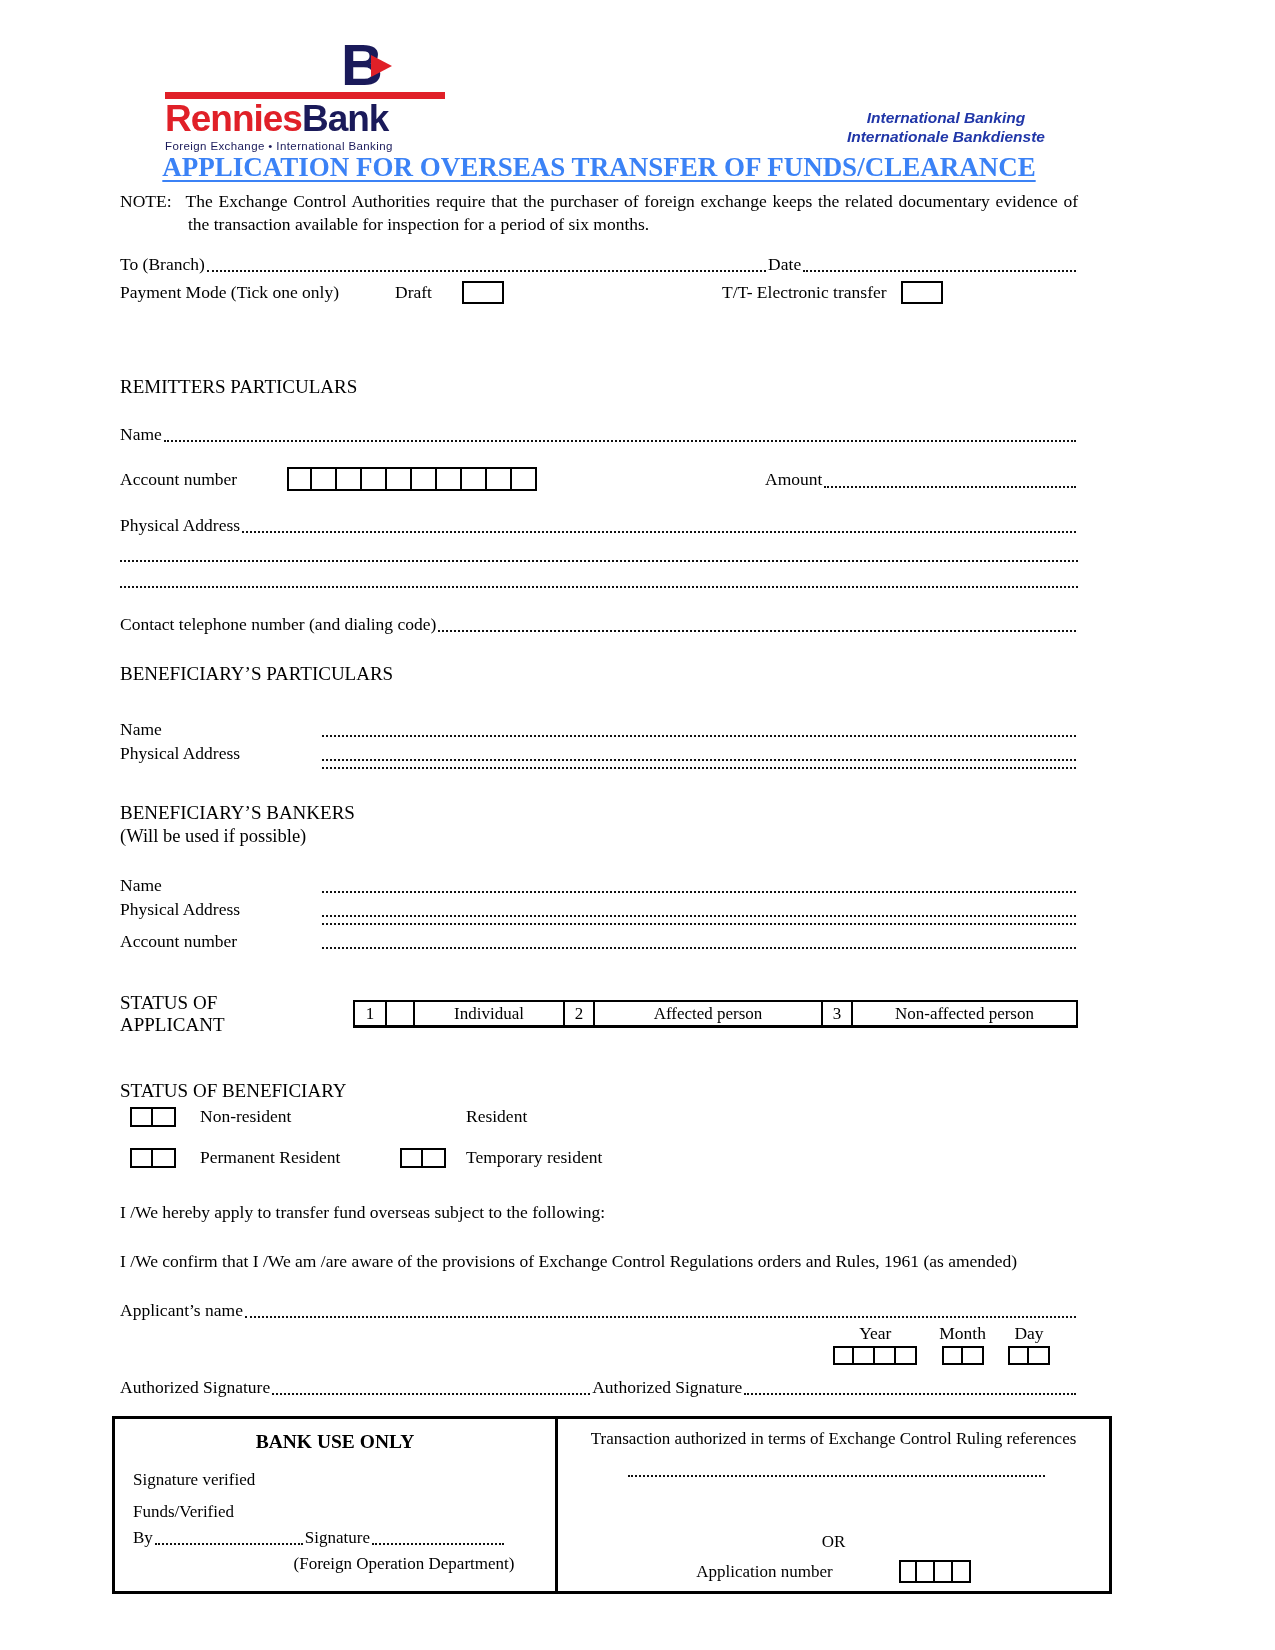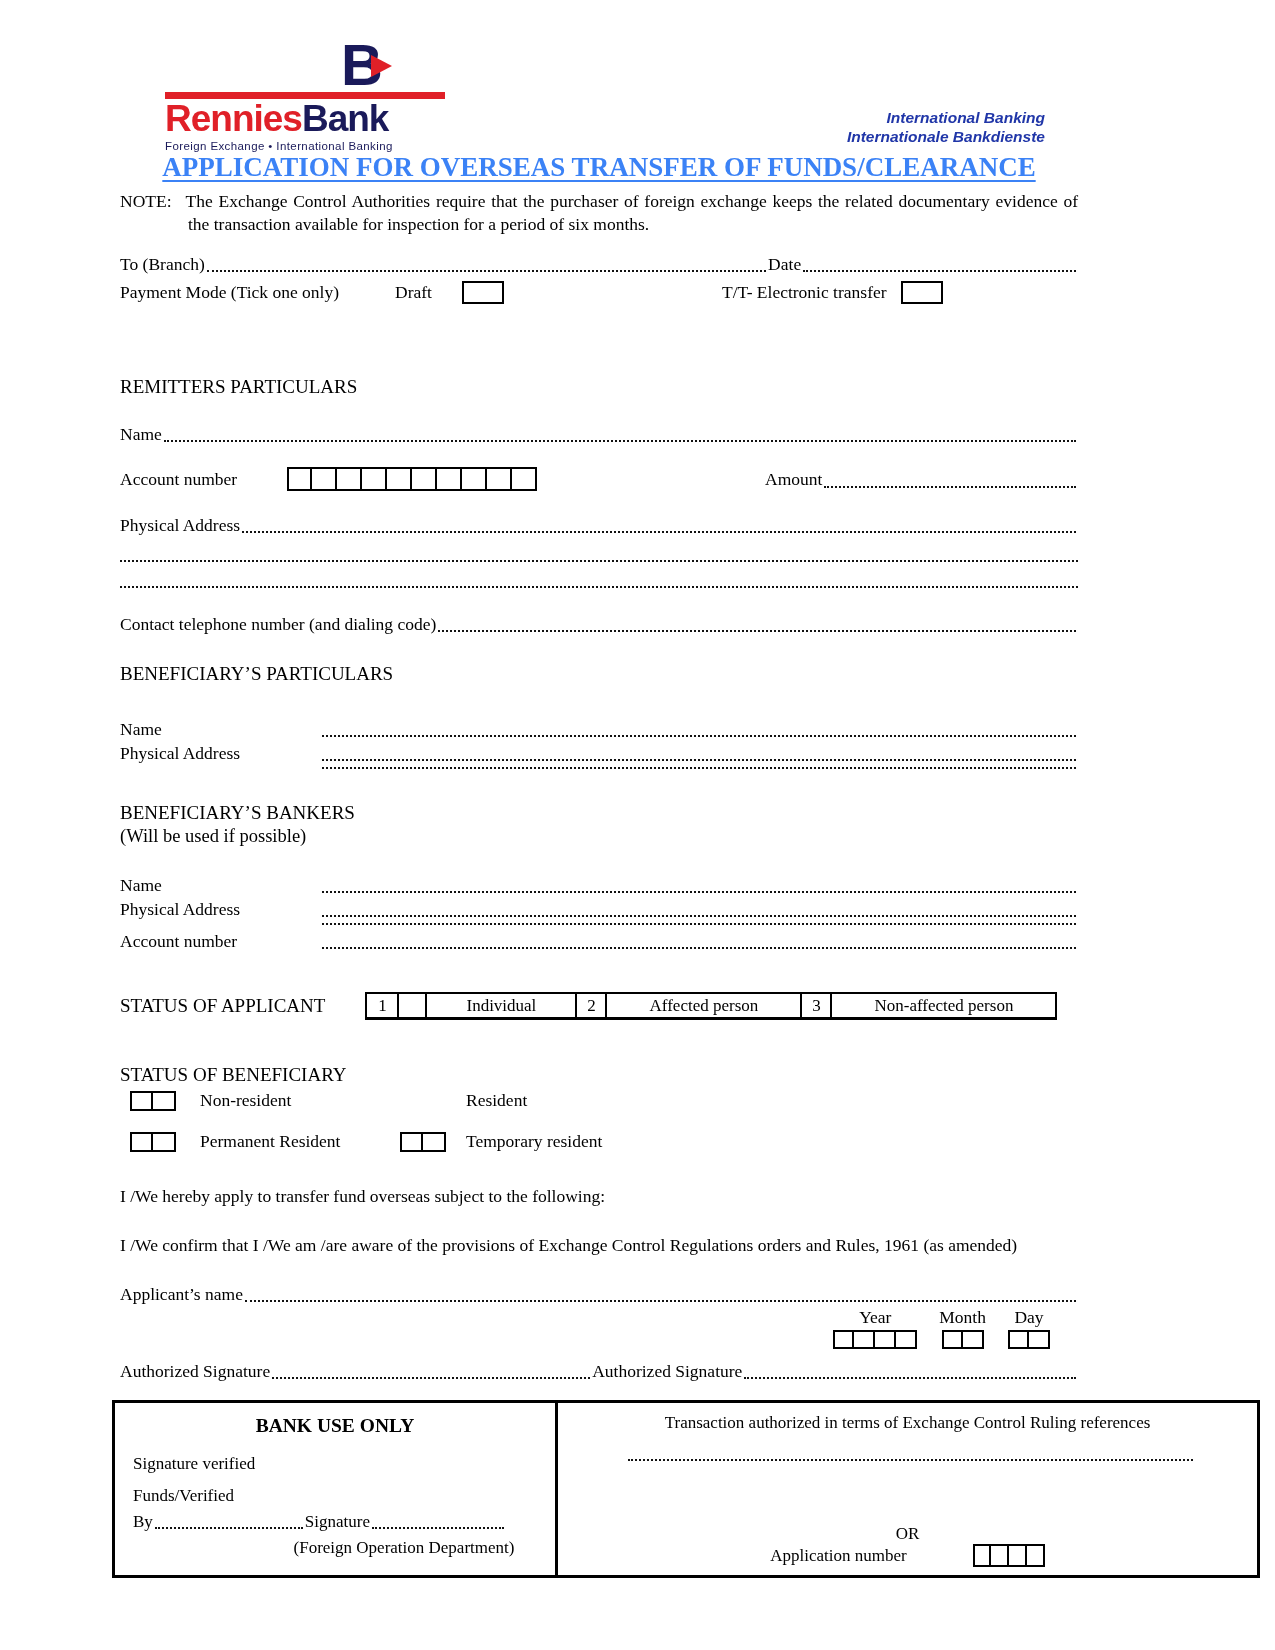--- a/index.html
+++ b/index.html
@@ -17,21 +17,21 @@
   .logo { margin-left: 45px; width: 280px; }
   .logo-mark { position: relative; height: 50px; margin-left: 176px; width: 64px; }
   .logo-mark .bm { font-family: "Liberation Sans", sans-serif; font-weight: 700; font-size: 58px; line-height: 50px; color: #1a1a5a; }
   .logo-mark .arrow { position: absolute; left: 30px; top: 15px; width: 0; height: 0;
     border-left: 21px solid #e02028; border-top: 11px solid transparent; border-bottom: 11px solid transparent; }
   .logo-bar { height: 7px; background: #e02028; margin: 2px 0 1px 0; }
   .logo-word { font-family: "Liberation Sans", sans-serif; font-weight: 700; font-size: 37px; letter-spacing: -1px; line-height: 1.0; white-space: nowrap; }
   .logo-word .red { color: #e02028; }
   .logo-word .navy { color: #1a1a5a; }
   .logo-tagline { font-family: "Liberation Sans", sans-serif; font-weight: 400; font-size: 11.5px; color: #1a1a5a; letter-spacing: 0.4px; margin-top: 3px; white-space: nowrap; }
-  .corner { position: absolute; top: 68px; right: 33px; text-align: right;
+  .corner { position: absolute; top: 68px; right: 33px; text-align: center;
     font-family: "Liberation Sans", sans-serif; font-style: italic; font-weight: 700;
     font-size: 15.5px; color: #2036a8; line-height: 1.25; }
 
   
   .title { text-align: center; color: #3b82f6; font-size: 27px; font-weight: 700;
     text-decoration: underline; text-decoration-thickness: 2px; text-underline-offset: 4px; white-space: nowrap; }
   .note { margin-top: 7px; text-align: justify; padding-left: 68px; text-indent: -68px; line-height: 1.32; }
   .note-label { margin-right: 14px; }
 
   
@@ -65,21 +65,21 @@
 
   .bankers-heading { margin-top: 30px; }
   .bankers-sub { font-size: 18.5px; margin-top: 2px; }
   .bank-first { margin-top: 28px; }
 
   
   .sa-row { margin-top: 40px; display: flex; align-items: center; }
   .sa-table { display: flex; margin-left: 40px; border: 2px solid #000; border-bottom: 3px solid #000; height: 28px; font-size: 17px; }
   .sa-cell { border-left: 2px solid #000; display: flex; align-items: center; justify-content: center; }
   .sa-cell:first-child { border-left: none; }
-  .w30 { width: 30px; } .w28 { width: 28px; } .w150 { width: 150px; } .w195 { width: 195px; text-align: right; } .w209 { width: 225px; }
+  .w30 { width: 30px; } .w28 { width: 28px; } .w150 { width: 150px; } .w195 { width: 228px; text-align: right; } .w209 { width: 225px; }
 
   
   .sb-heading { margin-top: 44px; }
   .sb-row { display: flex; align-items: center; margin-left: 10px; }
   .sb-row1 { margin-top: 4px; } .sb-row2 { margin-top: 20px; }
   .box2 { display: flex; flex: none; }
   .box2 i { display: block; width: 23px; height: 20px; border: 2px solid #000; }
   .box2 i + i { border-left: none; }
   .sb-label { margin-left: 24px; width: 200px; }
   .sb-label2 { margin-left: 20px; }
@@ -93,36 +93,36 @@
   .date-block { margin-top: 2px; display: flex; justify-content: flex-end; margin-right: 28px; }
   .dgroup { display: flex; flex-direction: column; align-items: center; margin-left: 22px; }
   .dcells { display: flex; margin-top: 2px; }
   .dcells b { display: block; width: 21px; height: 19px; border: 2px solid #000; border-left: none; }
   .dcells b:first-child { border-left: 2px solid #000; }
 
   .sig-row { margin-top: 12px; }
   .df-fixed { flex: none; width: 318px; }
 
   
-  .bankbox { margin-top: 18px; margin-left: -8px; width: 1148px; height: 178px;
+  .bankbox { margin-top: 18px; margin-left: -8px; width: 1000px; height: 178px;
     border: 3px solid #000; display: grid; grid-template-columns: 440px 1fr; font-size: 17px; }
   .bb-left { padding: 12px 18px 0 18px; }
   .bb-head { text-align: center; font-weight: 700; font-size: 19.5px; }
   .bb-line1 { margin-top: 17px; }
   .bb-line2 { margin-top: 12px; }
   .bb-by { margin-top: 6px; display: flex; align-items: flex-end; }
   .bb-by .df1 { flex: none; width: 148px; }
   .bb-by .df2 { flex: none; width: 132px; }
   .bb-dept { margin-top: 6px; padding-left: 138px; text-align: center; }
   .bb-right { border-left: 3px solid #000; padding: 10px 24px 8px 24px; display: flex; flex-direction: column; }
   .bb-rtext { text-align: center; }
   .bb-rdots { border-bottom: 2.4px dotted #111; height: 2px; margin: 26px 40px 0 46px; }
   .bb-spacer { flex: 1; }
   .bb-or { text-align: center; }
-  .bb-app { display: flex; justify-content: center; align-items: center; margin-top: 0; gap: 38px; }
+  .bb-app { display: flex; justify-content: center; align-items: center; margin-top: 8px; gap: 38px; }
   .bb-app .applabel { margin-right: 28px; }
   .appcells { display: flex; }
   .appcells b { display: block; width: 18px; height: 23px; border: 2px solid #000; border-left: none; }
   .appcells b:first-child { border-left: 2px solid #000; }
 </style>
 </head>
 <body>
 
 <div class="content">
 

